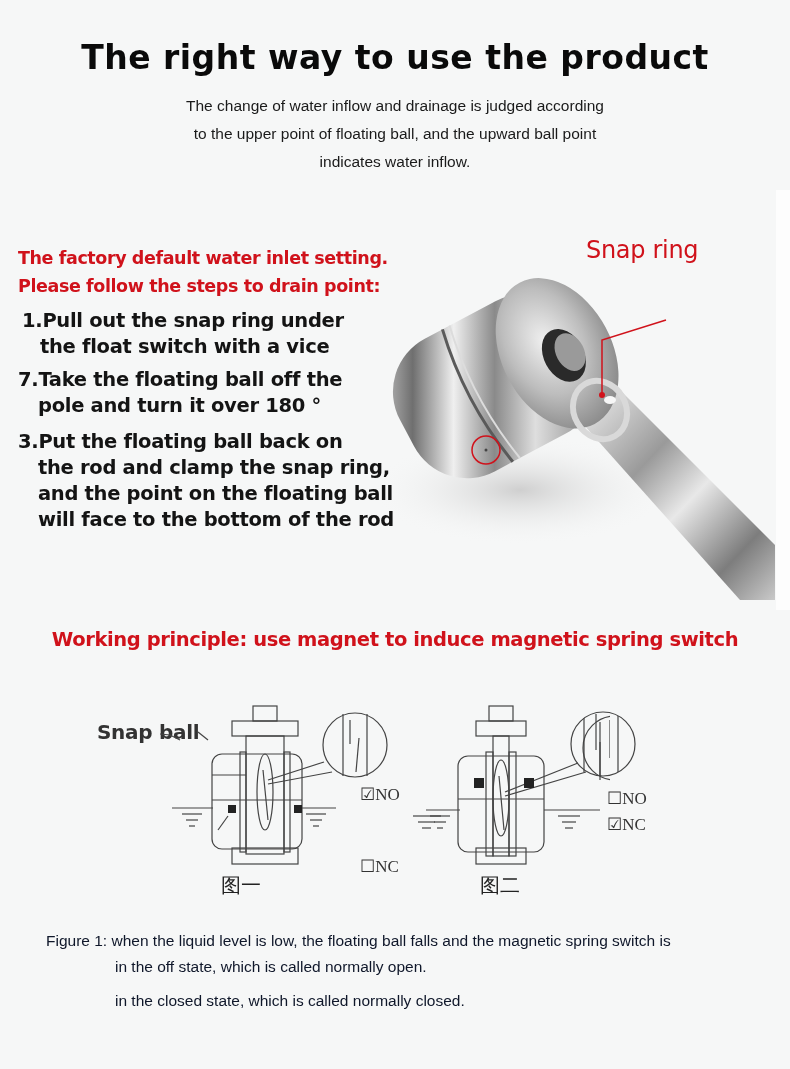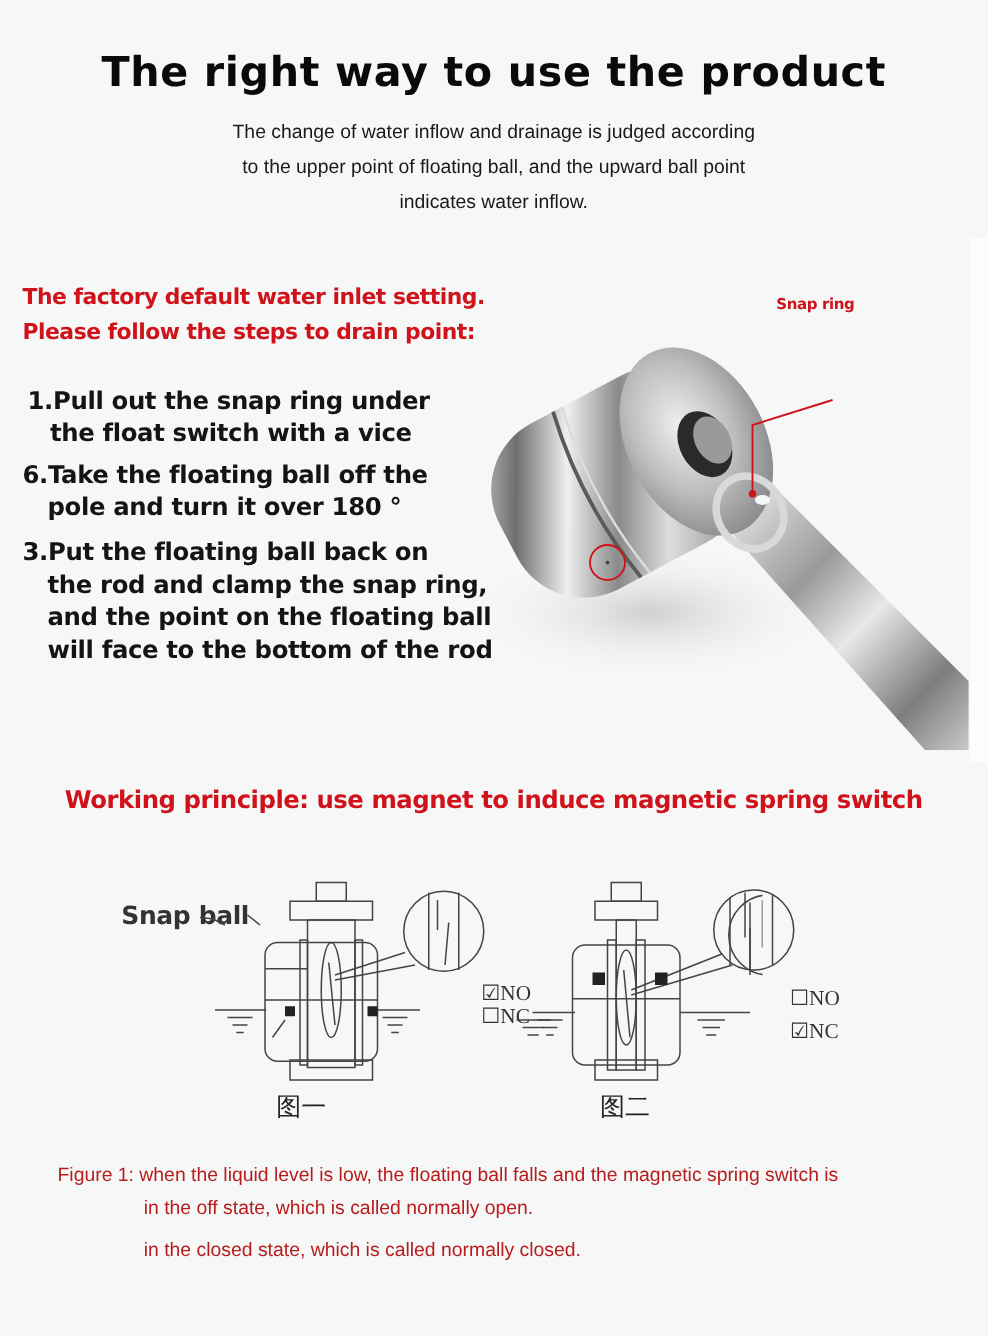--- a/index.html
+++ b/index.html
@@ -2,33 +2,33 @@
 <html><head>
 <meta charset="utf-8">
 <style>
   html, body { margin:0; padding:0; }
   body { width:790px; height:1069px; background:#f6f7f7; position:relative; overflow:hidden; font-family:"DejaVu Sans", sans-serif; color:#111; }
   .abs { position:absolute; }
   .title { left:0; width:790px; top:38px; text-align:center; font-family:"DejaVu Sans", sans-serif; font-weight:bold; font-size:33px; letter-spacing:0.5px; color:#0a0a0a; }
   .subtitle { left:120px; width:550px; top:92px; text-align:center; font-family:"Liberation Sans", sans-serif; font-size:15.5px; line-height:28px; color:#1a1a1a; }
   .subtitle div { white-space:nowrap; }
   .red { color:#d0121b; }
-  .factory { left:18px; top:224px; font-family:"DejaVu Sans", sans-serif; font-weight:bold; font-size:17.5px; line-height:28px; letter-spacing:-0.4px; }
+  .factory { left:18px; top:244px; font-family:"DejaVu Sans", sans-serif; font-weight:bold; font-size:17.5px; line-height:28px; letter-spacing:-0.4px; }
   .steps { left:18px; top:308px; font-family:"DejaVu Sans", sans-serif; font-size:19.5px; font-weight:600; line-height:26px; color:#141414; letter-spacing:-0.3px; }
   .step { margin-bottom:7px; }
   .step .l1 { white-space:nowrap; }
   .step .ln { white-space:nowrap; padding-left:20px; }
-  .snap-label { left:621px; top:236px; font-family:"DejaVu Sans", sans-serif; font-weight:bold; font-size:12px; letter-spacing:-0.3px; }
+  .snap-label { left:586px; top:236px; font-family:"DejaVu Sans", sans-serif; font-weight:normal; font-size:24px; letter-spacing:-0.3px; }
   .photo { left:370px; top:240px; width:405px; height:360px; }
   .principle { left:0; width:790px; top:628px; text-align:center; font-family:"DejaVu Sans", sans-serif; font-weight:bold; font-size:19.5px; letter-spacing:-0.4px; }
   .float-label { left:97px; top:720px; font-family:"DejaVu Sans", sans-serif; font-weight:bold; font-size:20px; color:#333; letter-spacing:-0.3px; }
   .diagram { top:700px; }
-  .opt { font-family:"Liberation Serif", serif; font-size:17px; color:#333; position:absolute; white-space:nowrap;margin-left:25px; }
+  .opt { font-family:"Liberation Serif", serif; font-size:17px; color:#333; position:absolute; white-space:nowrap; }
   .fig-cap { font-family:"DejaVu Sans", sans-serif; font-size:20px; color:#222; position:absolute; }
-  .captions { left:46px; top:928px; width:720px; font-family:"Liberation Sans", sans-serif; font-size:15.5px; color:#b91c1c; line-height:26px; }
+  .captions { left:46px; top:928px; width:720px; font-family:"Liberation Sans", sans-serif; font-size:15.5px; color:#0f172a; line-height:26px; }
   .cap { margin-bottom:8px; }
   .cap .first { white-space:nowrap; }
   .cap .cont { padding-left:69px; white-space:nowrap; }
   .right-edge { left:776px; top:190px; width:14px; height:420px; background:#fdfdfd; }
 </style>
 </head>
 <body>
 
 <div class="abs title">The right way to use the product</div>
 <div class="abs subtitle">
@@ -93,21 +93,21 @@
   <div>Please follow the steps to drain point:</div>
 </div>
 <div class="abs snap-label red">Snap ring</div>
 
 <div class="abs steps">
   <div class="step">
     <div class="l1" style="padding-left:4px">1.Pull out the snap ring under</div>
     <div class="ln" style="padding-left:22px">the float switch with a vice</div>
   </div>
   <div class="step">
-    <div class="l1">6.Take the floating ball off the</div>
+    <div class="l1">7.Take the floating ball off the</div>
     <div class="ln">pole and turn it over 180 °</div>
   </div>
   <div class="step" style="margin-top:10px">
     <div class="l1">3.Put the floating ball back on</div>
     <div class="ln">the rod and clamp the snap ring,</div>
     <div class="ln">and the point on the floating ball</div>
     <div class="ln">will face to the bottom of the rod</div>
   </div>
 </div>
 
@@ -145,21 +145,21 @@
     <line x1="150" y1="120" x2="162" y2="120"></line>
     <line x1="153" y1="126" x2="159" y2="126"></line>
     <line x1="58" y1="130" x2="68" y2="116"></line>
   </g>
   <rect x="68" y="105" width="8" height="8" fill="#222"></rect>
   <rect x="134" y="105" width="8" height="8" fill="#222"></rect>
 </svg>
 <div class="opt" style="left:360px; top:784px;">
   <span>☑</span><span>NO</span>
 </div>
-<div class="opt" style="left:360px; top:802px;">
+<div class="opt" style="left:360px; top:856px;">
   <span>☐</span><span>NC</span>
 </div>
 <svg class="abs" style="left:413px; top:812px;" width="30" height="20" xmlns="http://www.w3.org/2000/svg">
   <g stroke="#444" stroke-width="1.2">
       <line x1="0" y1="4" x2="28" y2="4"></line>
       <line x1="5" y1="10" x2="22" y2="10"></line>
       <line x1="9" y1="16" x2="18" y2="16"></line>
     </g>
 </svg>
 <div class="fig-cap" style="left:221px; top:872px;">图一</div>

